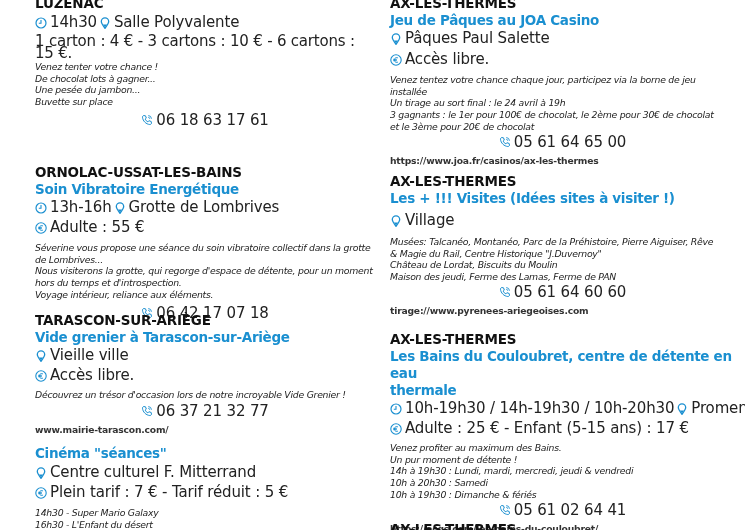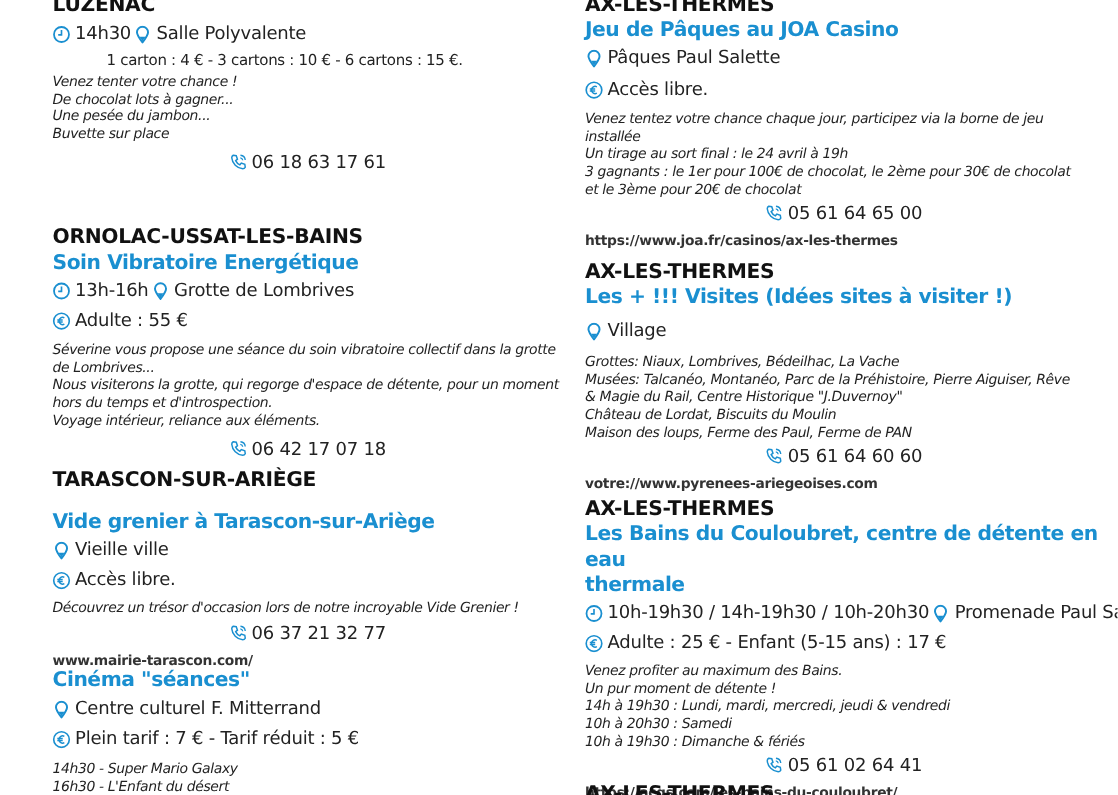--- a/index.html
+++ b/index.html
@@ -13,26 +13,26 @@
   .event { position:absolute; left:0; right:0; }
   .town {
     font-family:"DejaVu Sans", sans-serif; font-weight:bold; font-size:13.5px;
     color:#111; letter-spacing:-0.2px; line-height:16px; white-space:nowrap;
   }
   .title {
     font-family:"DejaVu Sans", sans-serif; font-weight:bold; font-size:13.5px;
     color:#1a8fd0; letter-spacing:-0.3px; line-height:17px;
   }
   .row {
-    display:flex; align-items:center; font-size:12px; line-height:13px;
+    display:flex; align-items:center; font-size:15px; line-height:13px;
     color:#222; margin-top:5px; white-space:nowrap; letter-spacing:-0.15px;
   }
   .ico { display:inline-flex; width:12px; height:12px; margin-right:3px; flex:0 0 auto; }
   .ico svg { width:12px; height:12px; }
-  .plain { font-size:10px; line-height:12px; color:#222; margin-top:6px; letter-spacing:-0.2px;margin-left:36px; }
+  .plain { font-size:15px; line-height:12px; color:#222; margin-top:6px; letter-spacing:-0.2px; }
   .desc {
     font-size:9.3px; line-height:11.7px; color:#222; font-style:italic;
     margin-top:6px; letter-spacing:-0.25px;
   }
   .desc div { white-space:nowrap; }
   .url { font-size:9.2px; line-height:12px; color:#333; margin-top:6px; letter-spacing:-0.2px; white-space:nowrap;font-weight:bold;}
   .phone { margin-top:6px;justify-content:center; }
 </style>
 </head>
 <body>
@@ -68,21 +68,21 @@
       <span class="ico">
           <svg viewBox="0 0 12 12">
             <path d="M2.5 1.5l2 .3.8 2.3-1.2 1c.6 1.3 1.5 2.2 2.8 2.8l1-1.2 2.3.8.3 2c-.3.6-1 1-1.7 1C5 10.2 1.8 7 1.5 3.2c0-.7.4-1.4 1-1.7z" fill="none" stroke="#1a8fd0" stroke-width="1"></path>
             <path d="M7.3 1.5a3.5 3.5 0 0 1 3.2 3.2M7.2 3.2a1.8 1.8 0 0 1 1.6 1.6" fill="none" stroke="#1a8fd0" stroke-width=".9"></path>
           </svg>
         </span>
       <span>06 18 63 17 61</span>
     </div>
   </div>
 
-  <div class="event" style="top:150px">
+  <div class="event" style="top:164px">
     <div class="town">ORNOLAC-USSAT-LES-BAINS</div>
     <div class="title" style="margin-top:1px">Soin Vibratoire Energétique</div>
     <div class="row" style="margin-top:3px">
       <span class="ico">
           <svg viewBox="0 0 12 12">
             <circle cx="6" cy="6" r="5" fill="none" stroke="#1a8fd0" stroke-width="1.2"></circle>
             <path d="M6 3v3.2H3.8" fill="none" stroke="#1a8fd0" stroke-width="1.1"></path>
           </svg>
         </span>
       <span>13h-16h</span>
@@ -116,21 +116,21 @@
             <path d="M2.5 1.5l2 .3.8 2.3-1.2 1c.6 1.3 1.5 2.2 2.8 2.8l1-1.2 2.3.8.3 2c-.3.6-1 1-1.7 1C5 10.2 1.8 7 1.5 3.2c0-.7.4-1.4 1-1.7z" fill="none" stroke="#1a8fd0" stroke-width="1"></path>
             <path d="M7.3 1.5a3.5 3.5 0 0 1 3.2 3.2M7.2 3.2a1.8 1.8 0 0 1 1.6 1.6" fill="none" stroke="#1a8fd0" stroke-width=".9"></path>
           </svg>
         </span>
       <span>06 42 17 07 18</span>
     </div>
   </div>
 
   <div class="event" style="top:312px">
     <div class="town">TARASCON-SUR-ARIÈGE</div>
-    <div class="title" style="margin-top:12px">Vide grenier à Tarascon-sur-Ariège</div>
+    <div class="title" style="margin-top:1px">Vide grenier à Tarascon-sur-Ariège</div>
     <div class="row" style="margin-top:3px">
       <span class="ico">
           <svg viewBox="0 0 12 12">
             <path d="M6 11.3C3.5 8 2.3 6.2 2.3 4.5a3.7 3.7 0 0 1 7.4 0C9.7 6.2 8.5 8 6 11.3z" fill="none" stroke="#1a8fd0" stroke-width="1.3"></path>
             <path d="M4 7.5L6 10.5 8 7.5z" fill="#1a8fd0"></path>
           </svg>
         </span>
       <span>Vieille ville</span>
     </div>
     <div class="row" style="margin-top:7px">
@@ -232,36 +232,35 @@
     <div class="row" style="margin-top:7px">
       <span class="ico">
           <svg viewBox="0 0 12 12">
             <path d="M6 11.3C3.5 8 2.3 6.2 2.3 4.5a3.7 3.7 0 0 1 7.4 0C9.7 6.2 8.5 8 6 11.3z" fill="none" stroke="#1a8fd0" stroke-width="1.3"></path>
             <path d="M4 7.5L6 10.5 8 7.5z" fill="#1a8fd0"></path>
           </svg>
         </span>
       <span>Village</span>
     </div>
     <div class="desc" style="margin-top:9px">
-      <div>Grottes: Niaux, Lombrives, Bédeilhac, La Vache</div>
       <div>Musées: Talcanéo, Montanéo, Parc de la Préhistoire, Pierre Aiguiser, Rêve</div>
       <div>&amp; Magie du Rail, Centre Historique "J.Duvernoy"</div>
       <div>Château de Lordat, Biscuits du Moulin</div>
-      <div>Maison des loups, Ferme des Paul, Ferme de PAN</div>
+      <div>Maison des jeudi, Ferme des Lamas, Ferme de PAN</div>
     </div>
     <div class="row phone" style="margin-top:3px">
       <span class="ico">
           <svg viewBox="0 0 12 12">
             <path d="M2.5 1.5l2 .3.8 2.3-1.2 1c.6 1.3 1.5 2.2 2.8 2.8l1-1.2 2.3.8.3 2c-.3.6-1 1-1.7 1C5 10.2 1.8 7 1.5 3.2c0-.7.4-1.4 1-1.7z" fill="none" stroke="#1a8fd0" stroke-width="1"></path>
             <path d="M7.3 1.5a3.5 3.5 0 0 1 3.2 3.2M7.2 3.2a1.8 1.8 0 0 1 1.6 1.6" fill="none" stroke="#1a8fd0" stroke-width=".9"></path>
           </svg>
         </span>
       <span>05 61 64 60 60</span>
     </div>
-    <div class="url">votre://www.pyrenees-ariegeoises.com</div>
+    <div class="url">tirage://www.pyrenees-ariegeoises.com</div>
   </div>
 
   <div class="event" style="top:331px">
     <div class="town">AX-LES-THERMES</div>
     <div class="title" style="margin-top:1px">
       <div>Les Bains du Couloubret, centre de détente en eau</div>
       <div>thermale</div>
     </div>
     <div class="row" style="margin-top:3px">
       <span class="ico">

